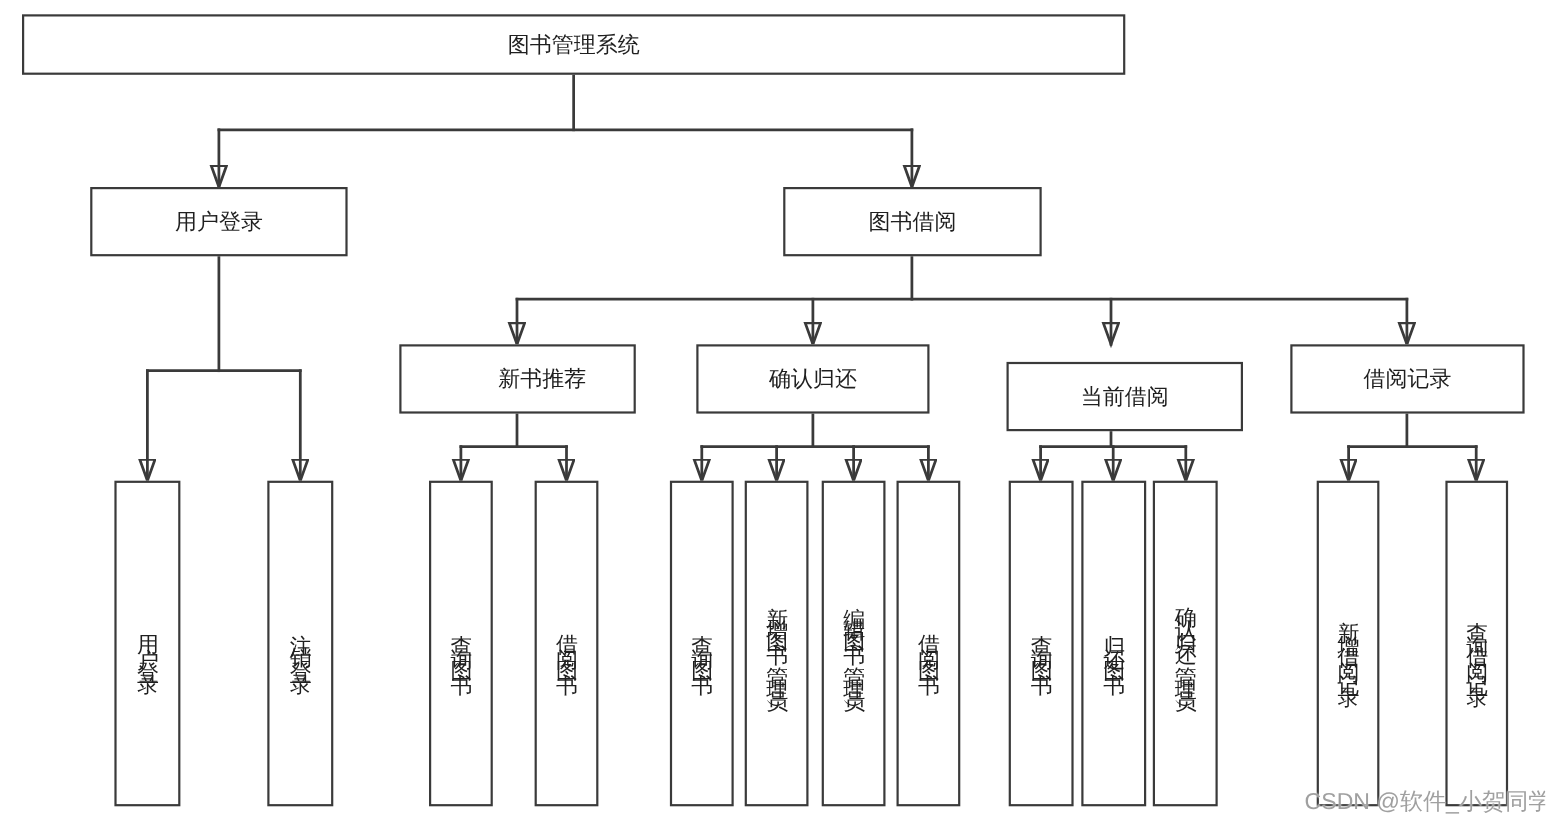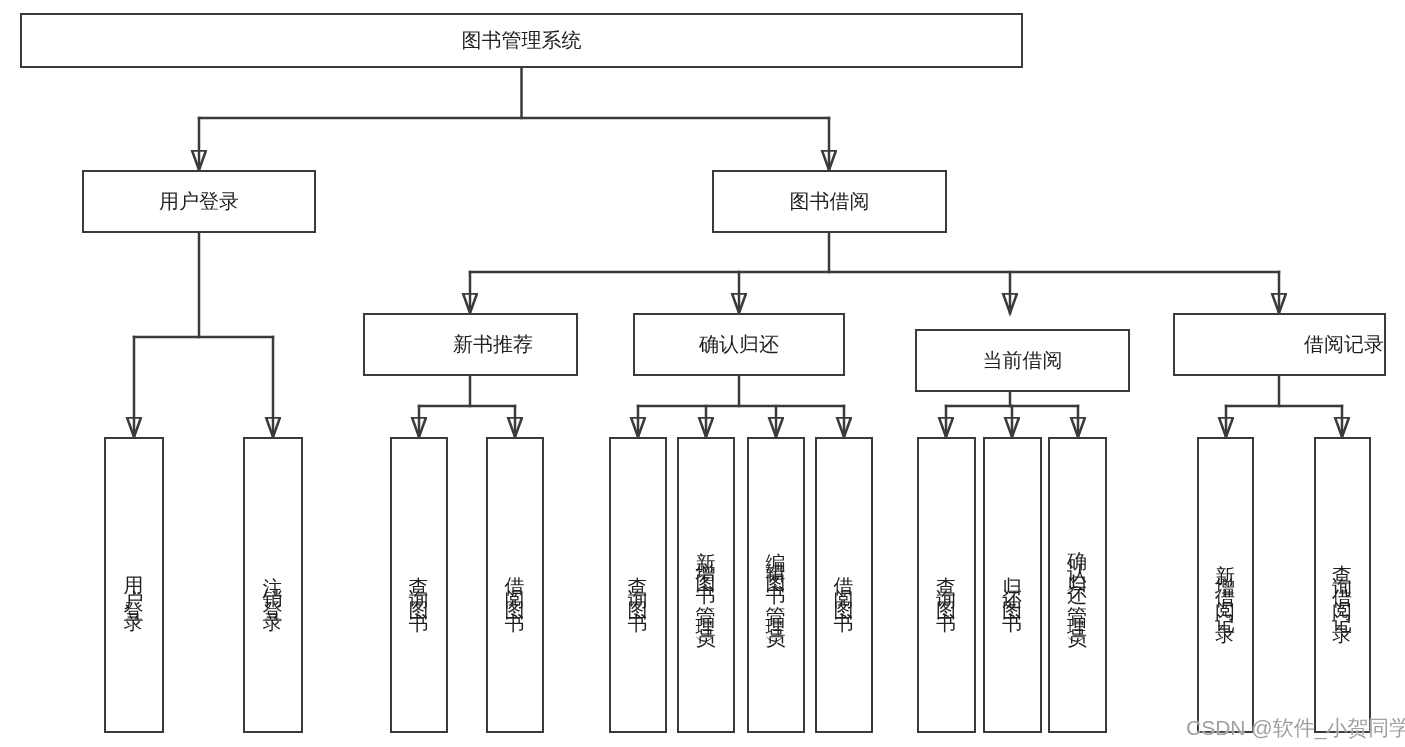--- a/index.html
+++ b/index.html
@@ -107,21 +107,21 @@
 
   <div class="box" style="left:363px;top:313px;width:215px;height:63px;padding-left:45px;">
     <span class="lbl">新书推荐</span>
   </div>
   <div class="box" style="left:633px;top:313px;width:212px;height:63px;">
     <span class="lbl">确认归还</span>
   </div>
   <div class="box" style="left:903px;top:329px;width:215px;height:63px;margin-left:12px;">
     <span class="lbl">当前借阅</span>
   </div>
-  <div class="box" style="left:1173px;top:313px;width:213px;height:63px;justify-content:flex-end;">
+  <div class="box" style="left:1173px;top:313px;width:213px;height:63px;">
     <span class="lbl">借阅记录</span>
   </div>
 
   <div class="box leaf" style="left:104px;top:437px;width:60px;height:296px;">
     <span class="lbl">用户登录</span>
   </div>
   <div class="box leaf" style="left:243px;top:437px;width:60px;height:296px;">
     <span class="lbl">注销登录</span>
   </div>
 

